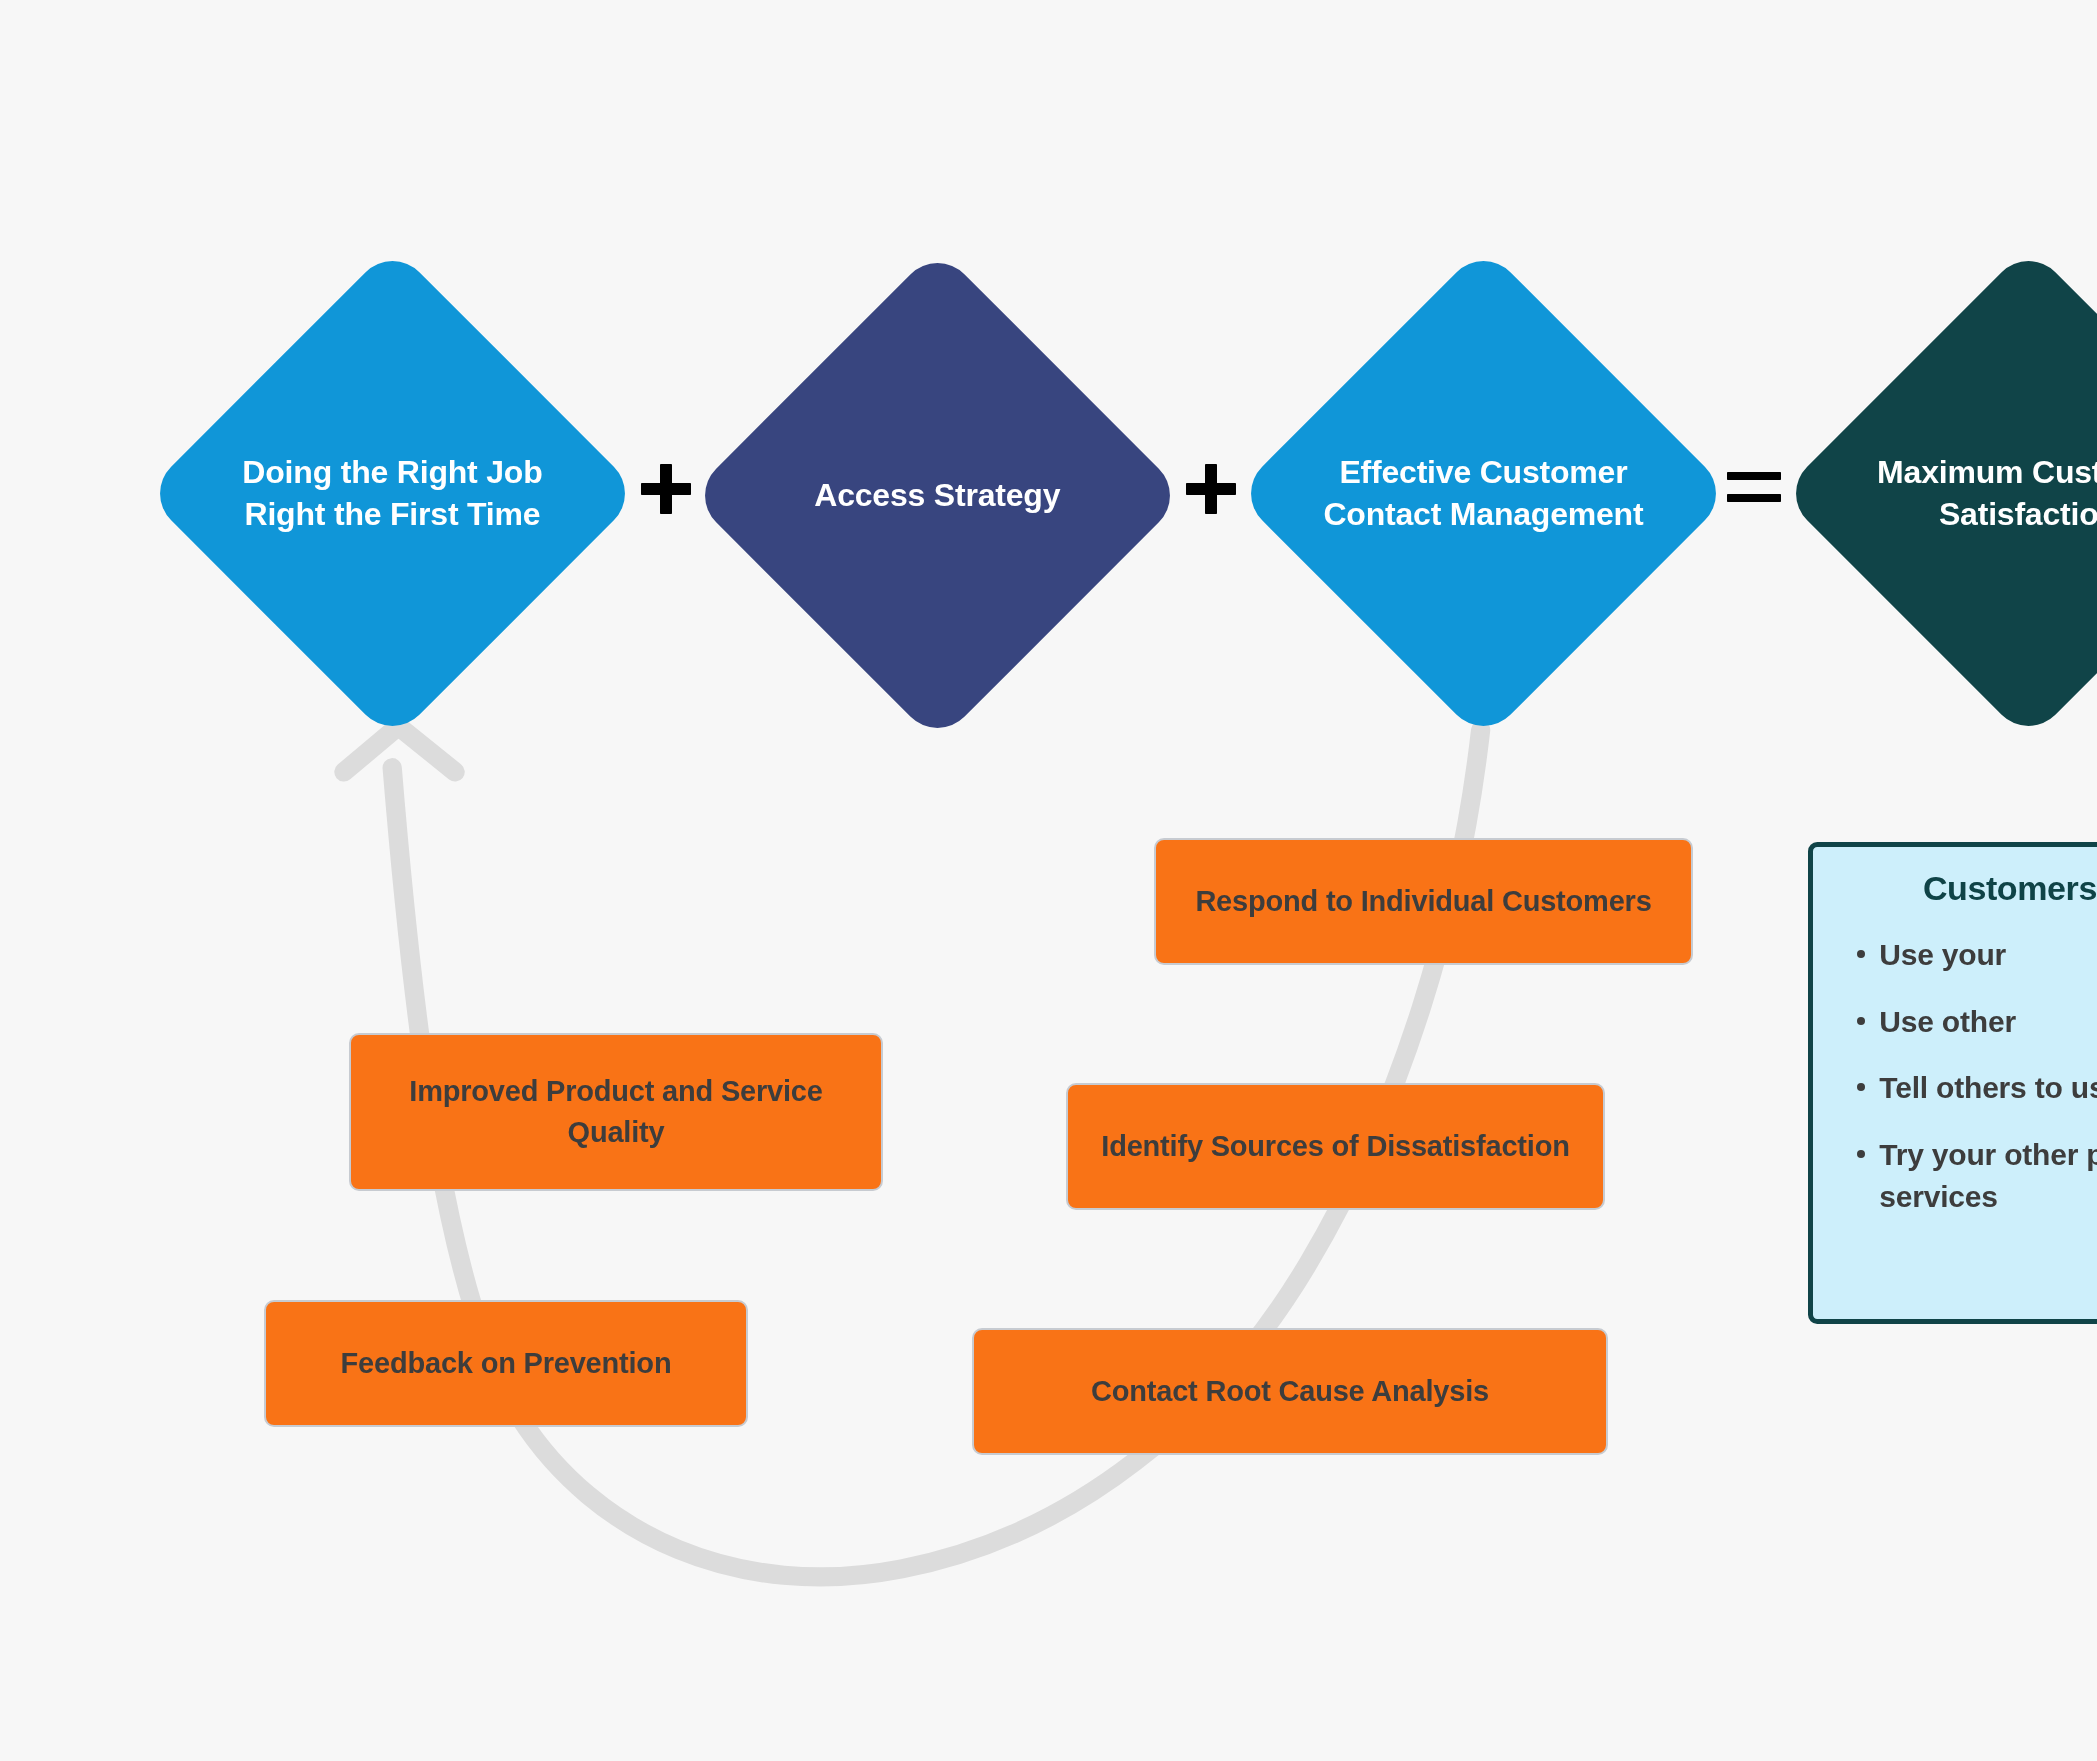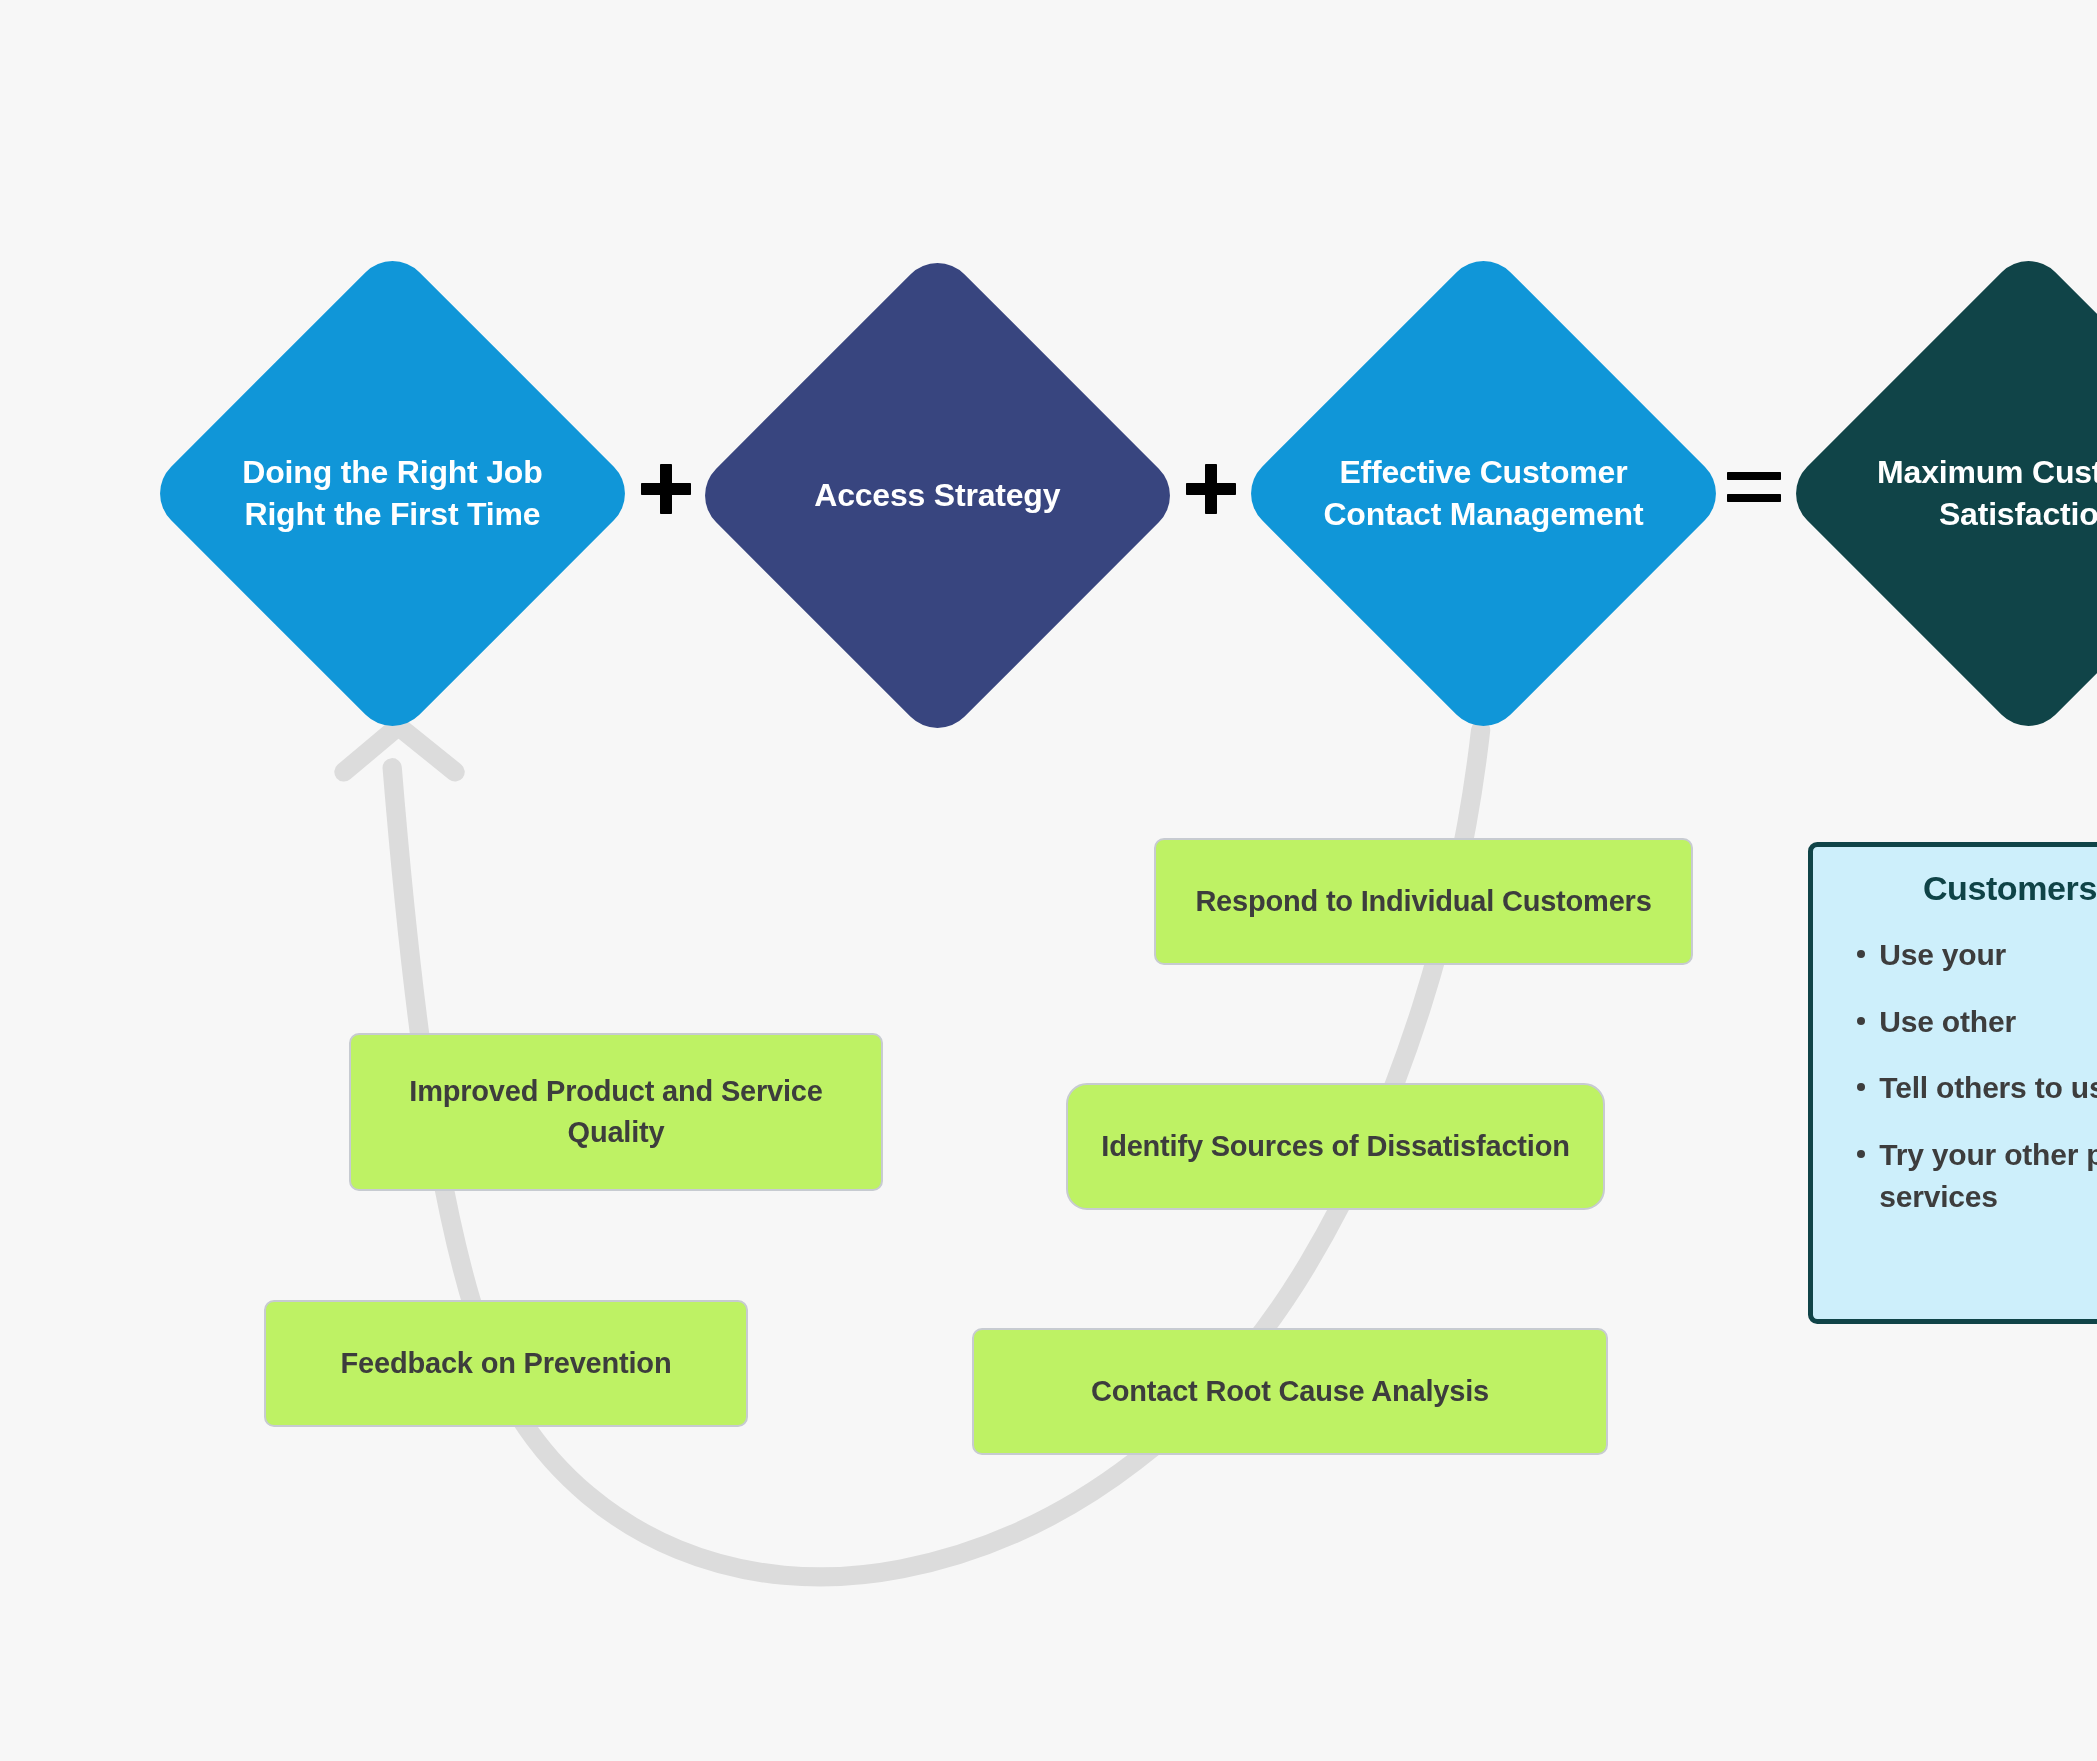--- a/index.html
+++ b/index.html
@@ -62,21 +62,21 @@
   }
   .op .bar {
     position: absolute;
     background: #000;
     border-radius: 0.8px;
   }
 
   
   .card {
     position: absolute;
-    background: #bef264;
+    background: #f97316;
     border: 2.1px solid #c7cbd1;
     border-radius: 10px;
     display: flex;
     align-items: center;
     justify-content: center;
     box-sizing: border-box;
     padding: 0 17px;
   }
   .card .ctext {
     color: #3d3d3d;
@@ -187,21 +187,21 @@
   </div>
 
   <div class="card" style="left:264px; top:1300px; width:484px; height:127px;">
     <div class="ctext">Feedback on Prevention</div>
   </div>
 
   <div class="card" style="left:1154px; top:838px; width:539px; height:127px;">
     <div class="ctext">Respond to Individual Customers</div>
   </div>
 
-  <div class="card" style="left:1066px; top:1083px; width:539px; height:127px;border-radius:21px;">
+  <div class="card" style="left:1066px; top:1083px; width:539px; height:127px;">
     <div class="ctext">Identify Sources of Dissatisfaction</div>
   </div>
 
   <div class="card" style="left:972px; top:1328px; width:636px; height:127px;">
     <div class="ctext">Contact Root Cause Analysis</div>
   </div>
 
   <div id="customers-panel">
     <div class="panel-title">Customers will:</div>
     <ul>

